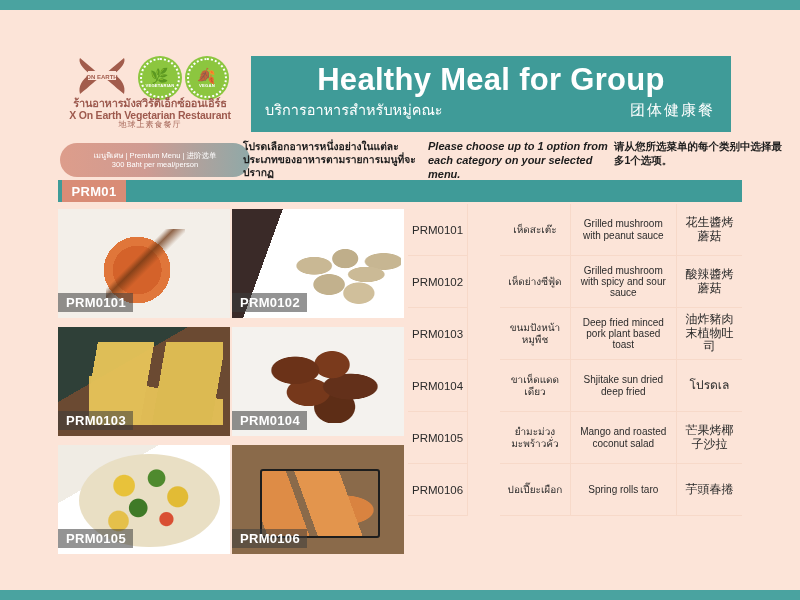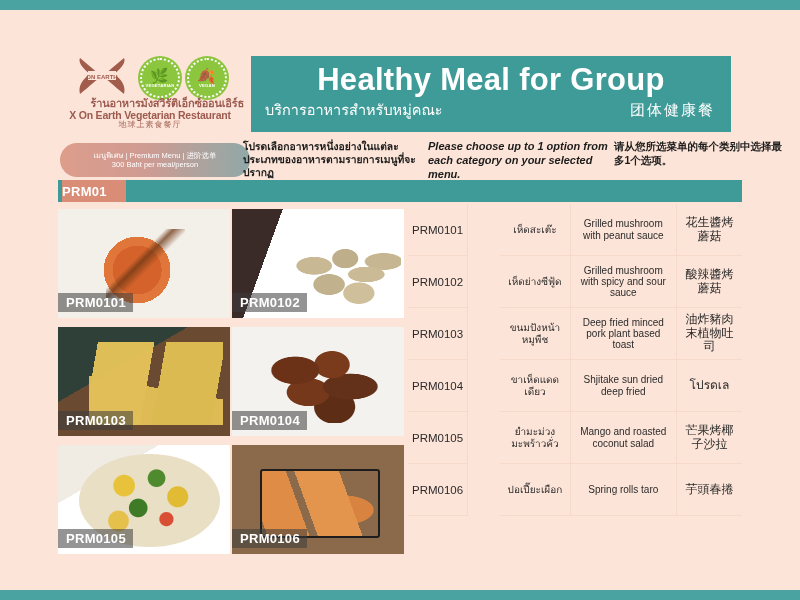--- a/index.html
+++ b/index.html
@@ -22,21 +22,21 @@
   .xlogo svg{display:block;}
   .badges{position:absolute;left:76px;top:4px;display:flex;gap:3px;}
   .vbadge{width:44px;height:44px;border-radius:50%;background:#8cc63f;
           display:flex;align-items:center;justify-content:center;position:relative;}
   .vbadge .inner{width:36px;height:36px;border-radius:50%;border:2px dotted #ffffff;
           display:flex;flex-direction:column;align-items:center;justify-content:center;}
   .vbadge .leaf{font-size:15px;color:#ffffff;line-height:1;}
   .vbadge .btxt{font-size:4.2px;color:#ffffff;font-weight:bold;letter-spacing:.2px;line-height:1;margin-top:1px;}
   .brand-names{position:relative;margin-top:-2px;text-align:center;width:188px;margin-left:-6px;}
   .brand-th{font-size:11px;color:#9e5a4e;font-weight:bold;line-height:1.05;letter-spacing:-.2px;
-            text-shadow:0 1px 0 rgba(255,255,255,.5);text-align:right;}
+            text-shadow:0 1px 0 rgba(255,255,255,.5);}
   .brand-en{font-size:10.5px;color:#9e5a4e;font-weight:bold;line-height:1.05;letter-spacing:-.2px;}
   .brand-cn{font-size:8px;color:#a86a5c;line-height:1.1;letter-spacing:1px;}
 
   
   .title-banner{position:absolute;left:240px;top:56px;width:480px;height:76px;background:#3f9b98;margin-left:11px;}
   .title-en{position:absolute;left:0;top:8px;width:480px;text-align:center;
             font-size:31px;font-weight:bold;color:#ffffff;letter-spacing:.3px;line-height:1.05;}
   .title-th{position:absolute;left:14px;top:47px;font-size:14.5px;color:#ffffff;line-height:1.1;}
   .title-cn{position:absolute;right:16px;top:46px;font-size:15px;color:#ffffff;letter-spacing:2px;line-height:1.1;}
 
@@ -49,21 +49,21 @@
 
   
   .inst{position:absolute;top:140px;text-align:left;color:#1c1c1c;}
   .inst-th{left:243px;width:184px;font-size:10.3px;font-weight:bold;line-height:1.28;}
   .inst-en{left:428px;width:186px;font-size:11px;font-weight:bold;font-style:italic;line-height:1.25;}
   .inst-cn{left:614px;width:176px;font-size:10.5px;font-weight:bold;line-height:1.3;}
 
   
   .tabstrip{position:absolute;left:58px;top:180px;width:684px;height:22px;background:#3f9b98;}
   .tab-active{position:absolute;left:62px;top:180px;width:64px;height:22px;background:#d98c76;
-              display:flex;align-items:center;justify-content:flex-start;}
+              display:flex;align-items:center;justify-content:center;}
   .tab-active span{font-size:13px;font-weight:bold;color:#ffffff;letter-spacing:.3px;}
 
   
   .grid{position:absolute;left:58px;top:209px;width:346px;height:345px;
         display:grid;grid-template-columns:172px 172px;grid-template-rows:109px 109px 109px;gap:9px 2px;}
   .cell{position:relative;overflow:hidden;background:#d9cfc6;}
   .cell .photo{position:absolute;inset:0;}
   .cell .cap{position:absolute;left:0;bottom:6px;padding:2px 7px 2px 8px;
              background:rgba(60,60,60,.55);color:#ffffff;font-size:13px;font-weight:bold;letter-spacing:.3px;}
 

